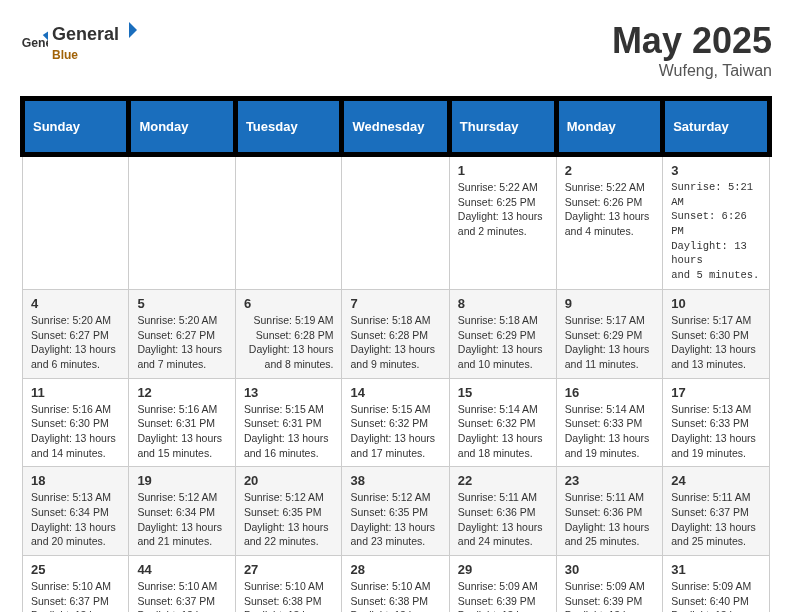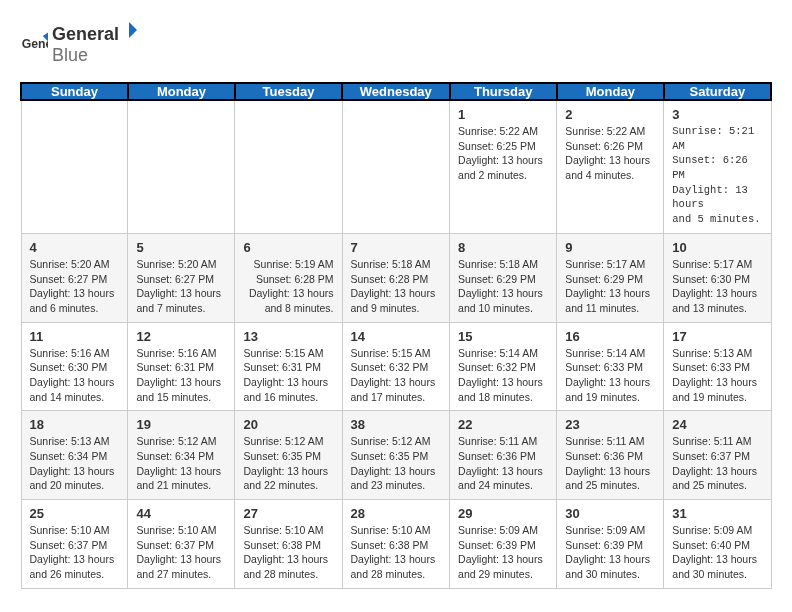--- a/index.html
+++ b/index.html
@@ -20,23 +20,23 @@
       display: flex;
       align-items: center;
       gap: 4px;
     }
     .logo-text-general {
       font-size: 18px;
       font-weight: bold;
       color: #333;
     }
     .logo-text-blue {
-      font-size: 18px;
-      font-weight: normal;
-      color: #737373;
+      font-size: 12px;
+      font-weight: bold;
+      color: #a16207;
     }
     .logo-icon {
       width: 28px;
       height: 28px;
     }
     .title-area {
       text-align: right;
     }
     .title-month {
       font-size: 36px;
@@ -48,24 +48,24 @@
       color: #555;
     }
     .calendar {
       width: 100%;
       border-collapse: collapse;
       border: 1px solid #ccc;
     }
     .calendar th {
       background-color: #1a6ebd;
       color: white;
-      text-align: center;
-      padding: 0 8px;
+      text-align: left;
+      padding: 18px 8px;
       font-size: 13px;
-      border: 2px solid #000000;
+      border: 5px solid #000000;
     }
     .calendar td {
       vertical-align: top;
       padding: 6px 8px;
       border: 1px solid #ccc;
       width: 108px;
       min-height: 80px;
       font-size: 11px;
       color: #333;
       background: #fff;
@@ -103,20 +103,24 @@
         <span class="logo-text-general">General</span>
         <svg width="20" height="20" viewBox="0 0 20 20">
           <polygon points="10,2 18,10 10,18" fill="#1a6ebd"></polygon>
         </svg>
       </div>
       <div>
         <span class="logo-text-blue">Blue</span>
       </div>
     </div>
   </div>
+  <div class="title-area">
+    <div class="title-month">May 2025</div>
+    <div class="title-location">Wufeng, Taiwan</div>
+  </div>
 </div>
 
 <table class="calendar">
   <thead>
     <tr>
     <th>Sunday</th>
         <th>Monday</th>
         <th>Tuesday</th>
         <th>Wednesday</th>
         <th>Thursday</th>

